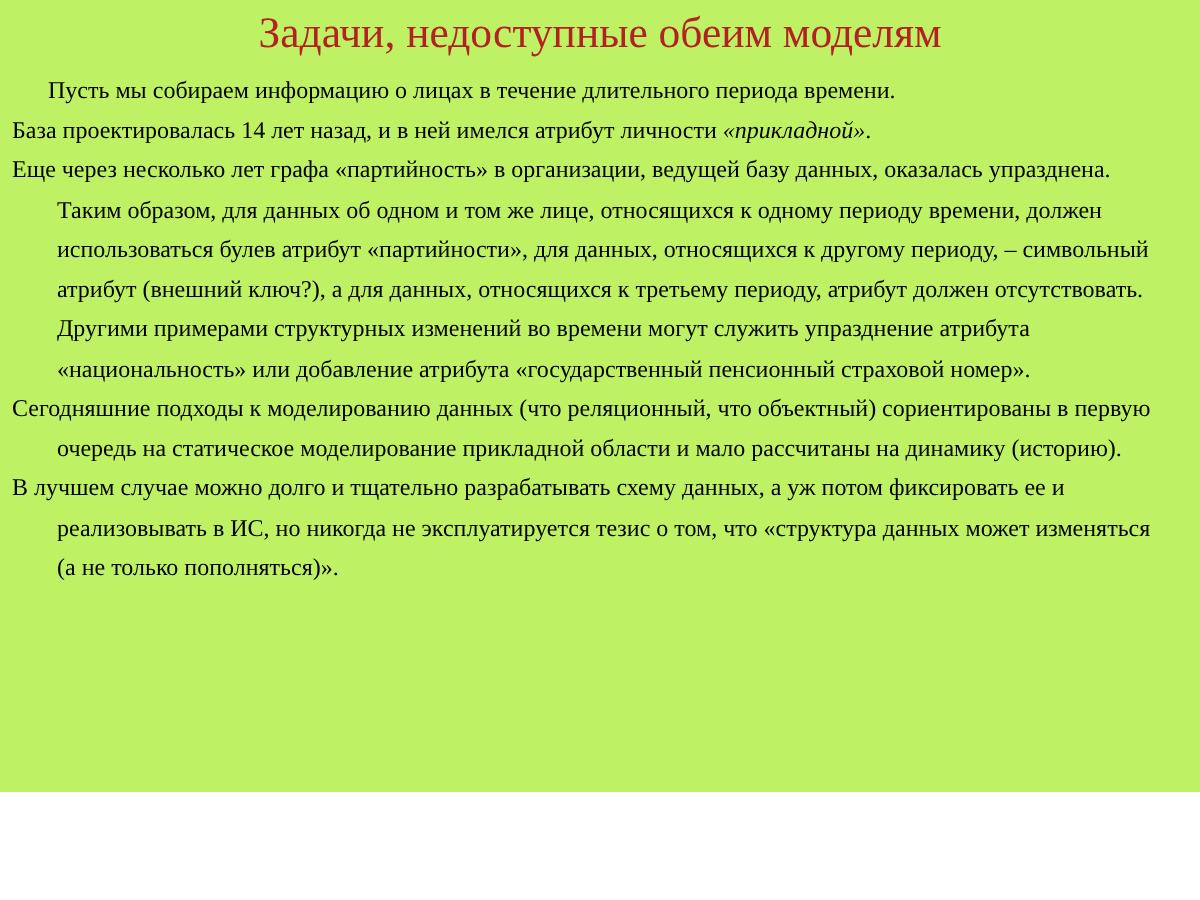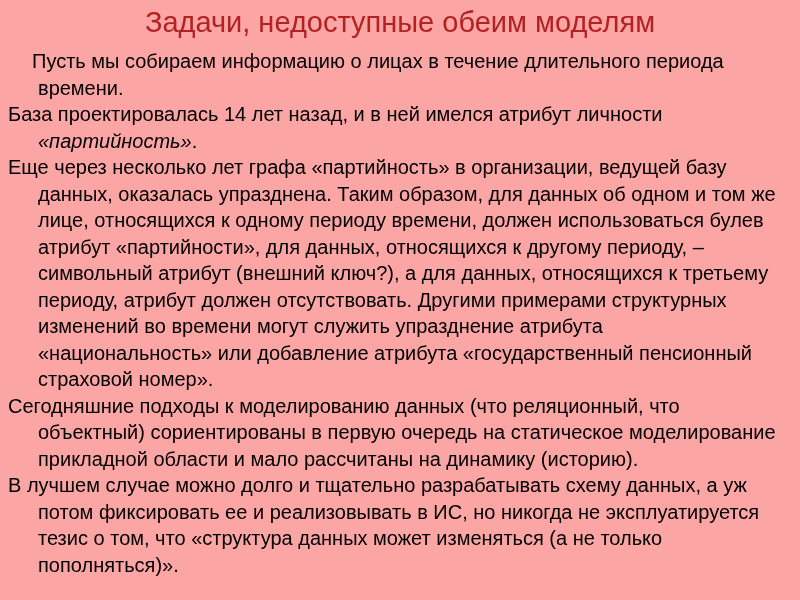--- a/index.html
+++ b/index.html
@@ -3,37 +3,37 @@
 <meta charset="utf-8">
 <style>
   html, body {
     margin: 0;
     padding: 0;
     background: #ffffff;
   }
   .slide {
     position: relative;
     width: 800px;
-    height: 600px;
-    background: #fca5a5;
+    height: 528px;
+    background: #bef264;
     overflow: hidden;
-    font-family: Liberation Sans, sans-serif;
+    font-family: Liberation Serif, serif;
     color: #000000;
   }
   .slide-title {
     margin: 4px 0 7px 0;
     text-align: center;
     font-size: 29px;
     line-height: 37px;
     font-weight: normal;
     color: #b22222;
   }
   .content {
     padding: 0 22px 0 8px;
-    font-size: 20px;
+    font-size: 16px;
     line-height: 26.5px;
     color: #000000;
   }
   .para {
     margin: 0;
     padding-left: 30px;   
     text-indent: -30px;   
   }
   .para-first {
     text-indent: -6px;    
@@ -46,21 +46,21 @@
 <body>
 
 <div class="slide">
 
   <h1 class="slide-title">Задачи, недоступные обеим моделям</h1>
 
   <div class="content">
 
     <p class="para para-first">Пусть мы собираем информацию о лицах в течение длительного периода времени.</p>
 
-    <p class="para"><span>База проектировалась 14 лет назад, и в ней имелся атрибут личности </span><em>«партийность»</em><span>.</span></p>
+    <p class="para"><span>База проектировалась 14 лет назад, и в ней имелся атрибут личности </span><em>«прикладной»</em><span>.</span></p>
 
 
 
     <p class="para">Еще через несколько лет графа «партийность» в организации, ведущей базу данных, оказалась упразднена. Таким образом, для данных об одном и том же лице, относящихся к одному периоду времени, должен использоваться булев атрибут «партийности», для данных, относящихся к другому периоду, – символьный атрибут (внешний ключ?), а для данных, относящихся к третьему периоду, атрибут должен отсутствовать. Другими примерами структурных изменений во времени могут служить упразднение атрибута «национальность» или добавление атрибута «государственный пенсионный страховой номер».</p>
 
     <p class="para">Сегодняшние подходы к моделированию данных (что реляционный, что объектный) сориентированы в первую очередь на статическое моделирование прикладной области и мало рассчитаны на динамику (историю).</p>
 
     <p class="para">В лучшем случае можно долго и тщательно разрабатывать схему данных, а уж потом фиксировать ее и реализовывать в ИС, но никогда не эксплуатируется тезис о том, что «структура данных может изменяться (а не только пополняться)».</p>
 
   </div>

